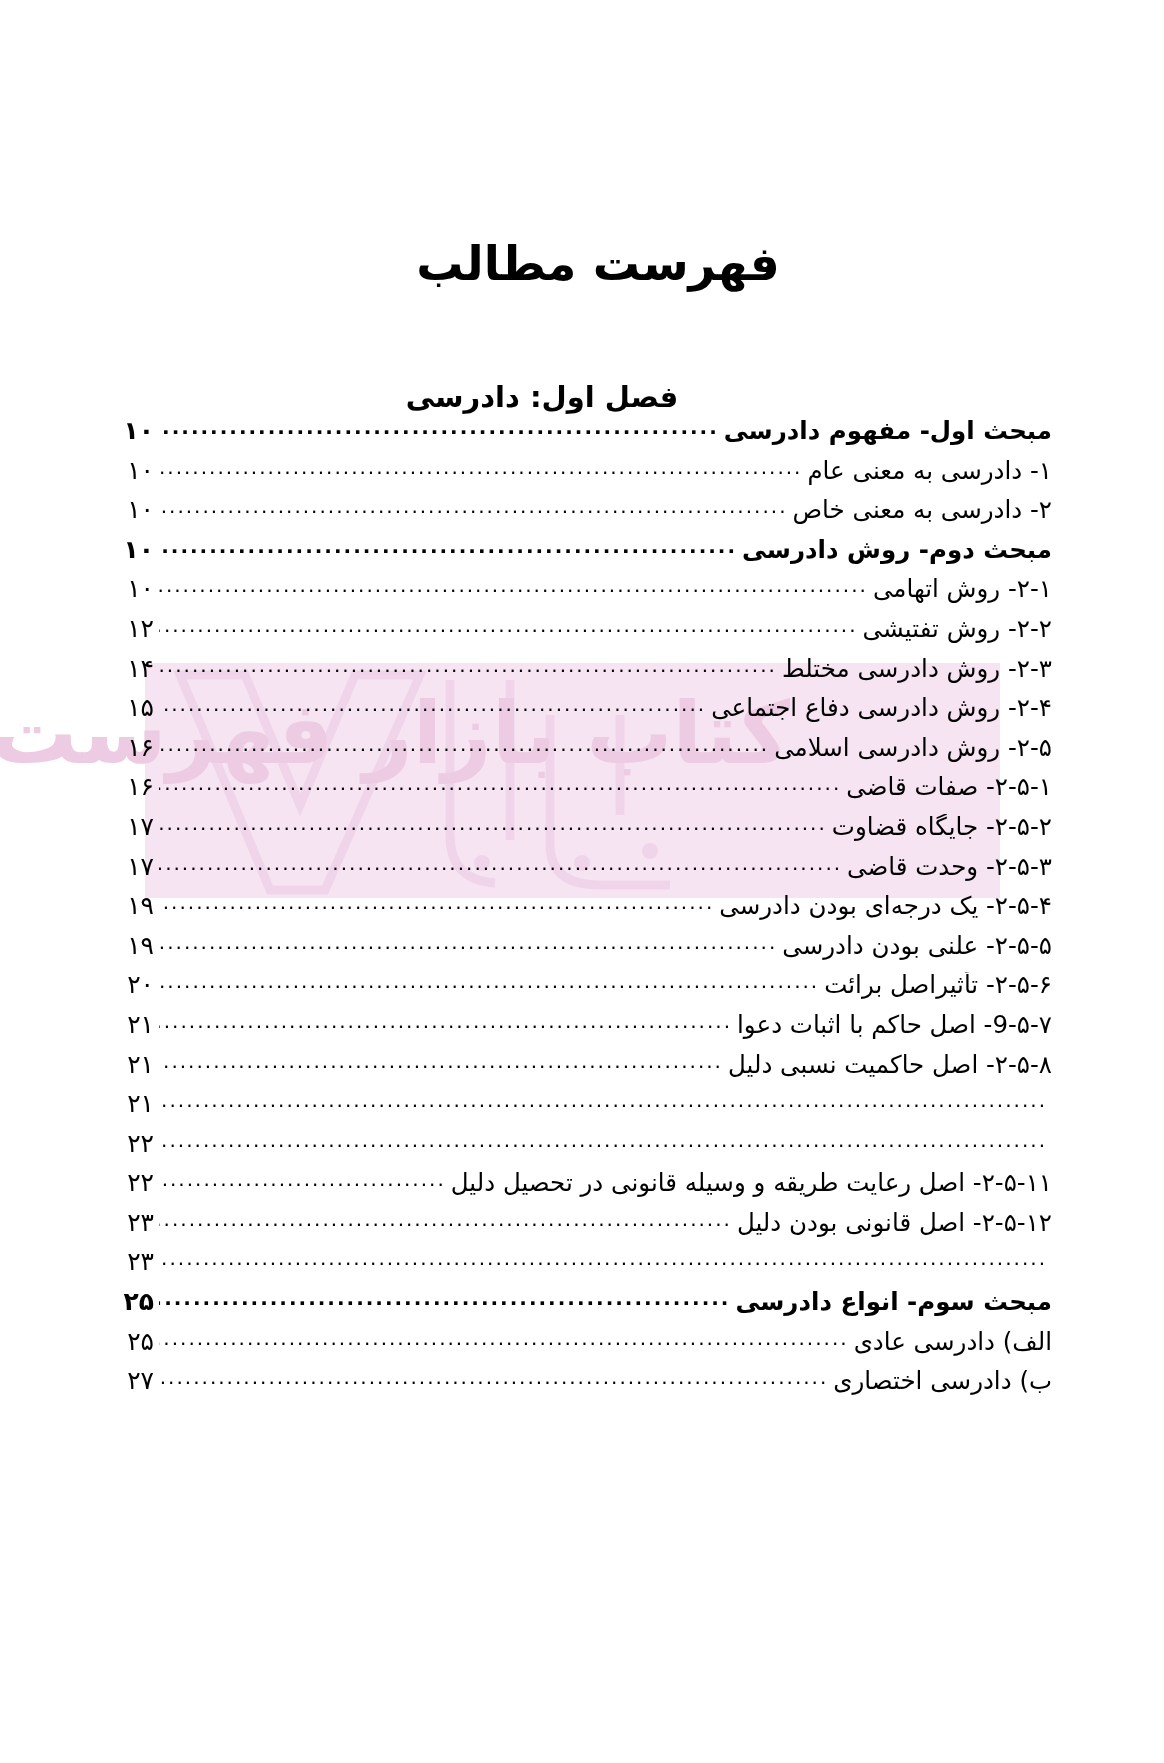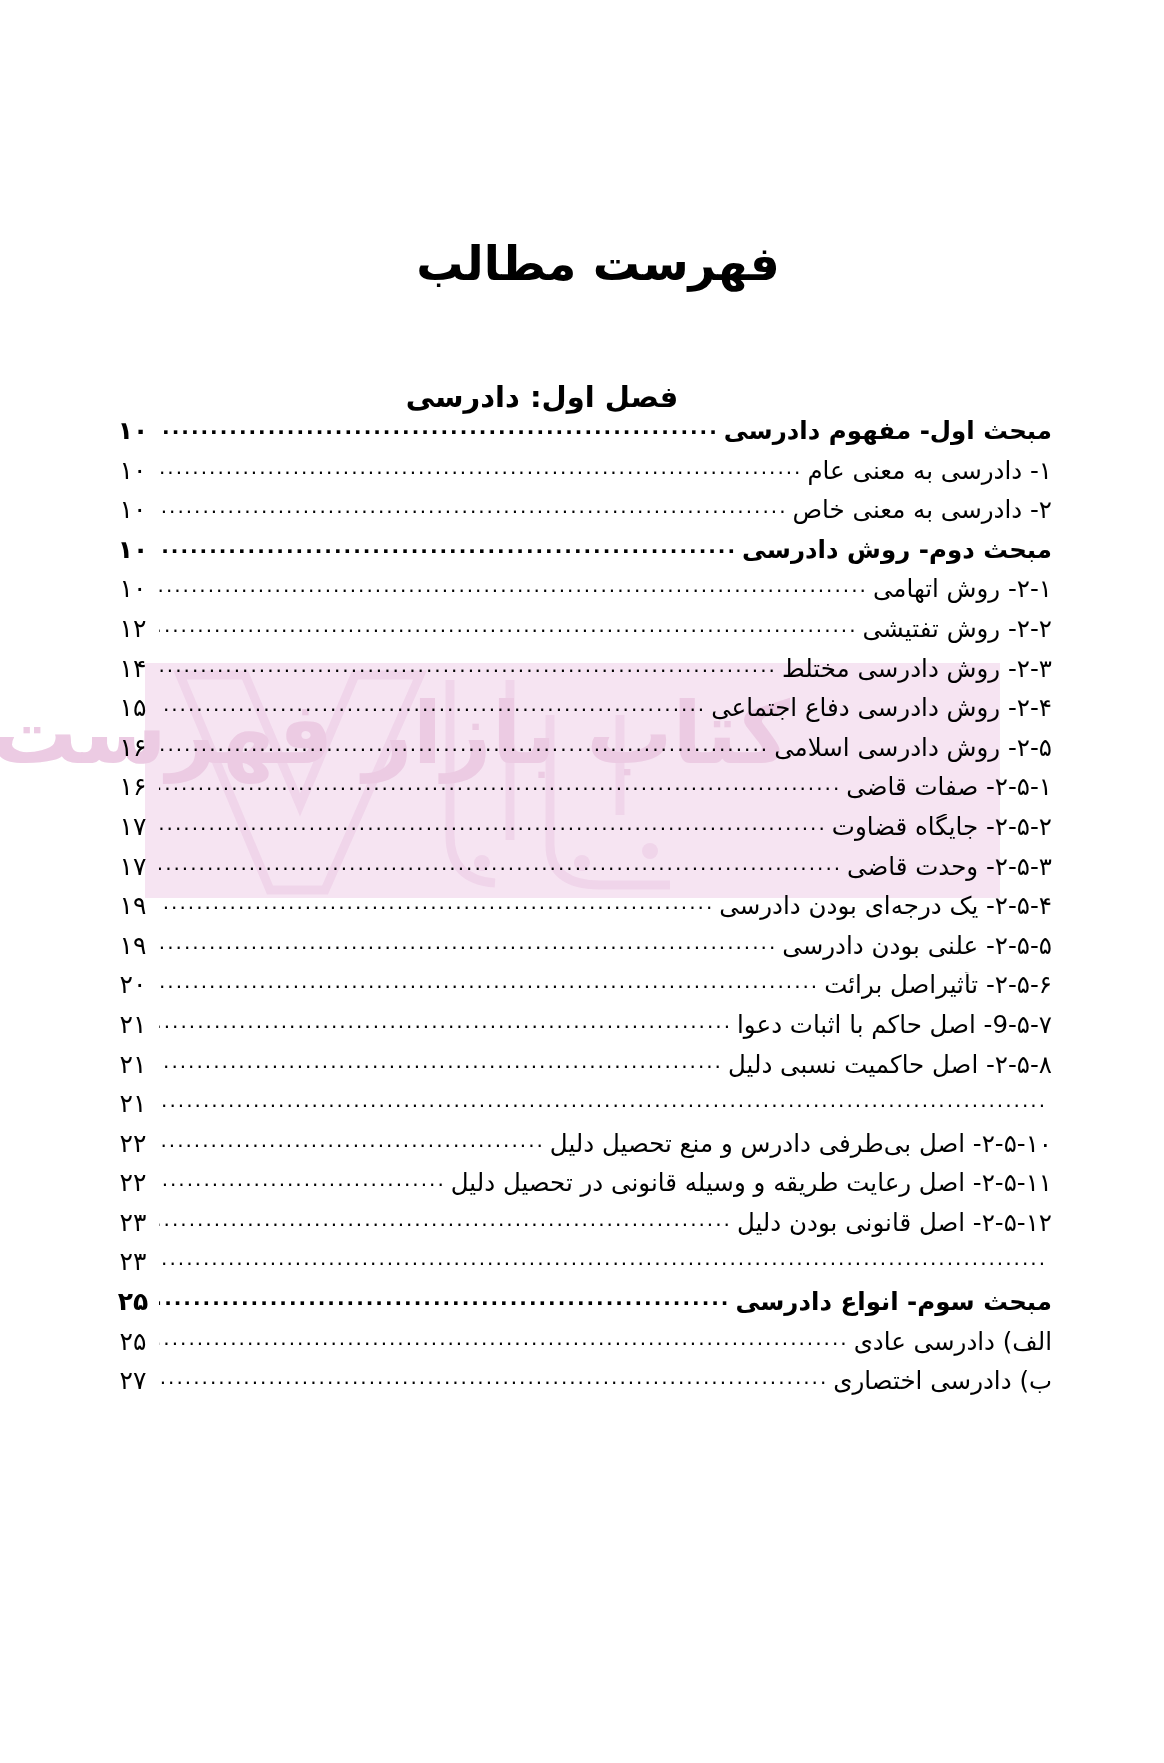--- a/index.html
+++ b/index.html
@@ -132,21 +132,21 @@
     color: #000;
   }
   .leader::after {
     content: "........................................................................................................................................................................";
     display: block;
     white-space: nowrap;
   }
   .row-page {
     flex: 0 0 auto;
     min-width: 42px;
-    text-align: center;
+    text-align: right;
     direction: ltr;
     unicode-bidi: embed;
     font-size: 25px;
   }
 </style>
 </head>
 <body>
 
 <div class="page">
 
@@ -259,21 +259,20 @@
         <div class="toc-row">
           <span class="row-label">۲-۵-۸- اصل حاکمیت نسبی دلیل</span>
           <span class="leader"></span>
           <span class="row-page">۲۱</span>
         </div>
         <div class="toc-row">
           <span class="leader"></span>
           <span class="row-page">۲۱</span>
         </div>
         <div class="toc-row">
-          <span class="row-label">۲-۵-۱۰- اصل بی‌طرفی دادرس و منع تحصیل دلیل</span>
           <span class="leader"></span>
           <span class="row-page">۲۲</span>
         </div>
         <div class="toc-row">
           <span class="row-label">۲-۵-۱۱- اصل رعایت طریقه و وسیله قانونی در تحصیل دلیل</span>
           <span class="leader"></span>
           <span class="row-page">۲۲</span>
         </div>
         <div class="toc-row">
           <span class="row-label">۲-۵-۱۲- اصل قانونی بودن دلیل</span>

